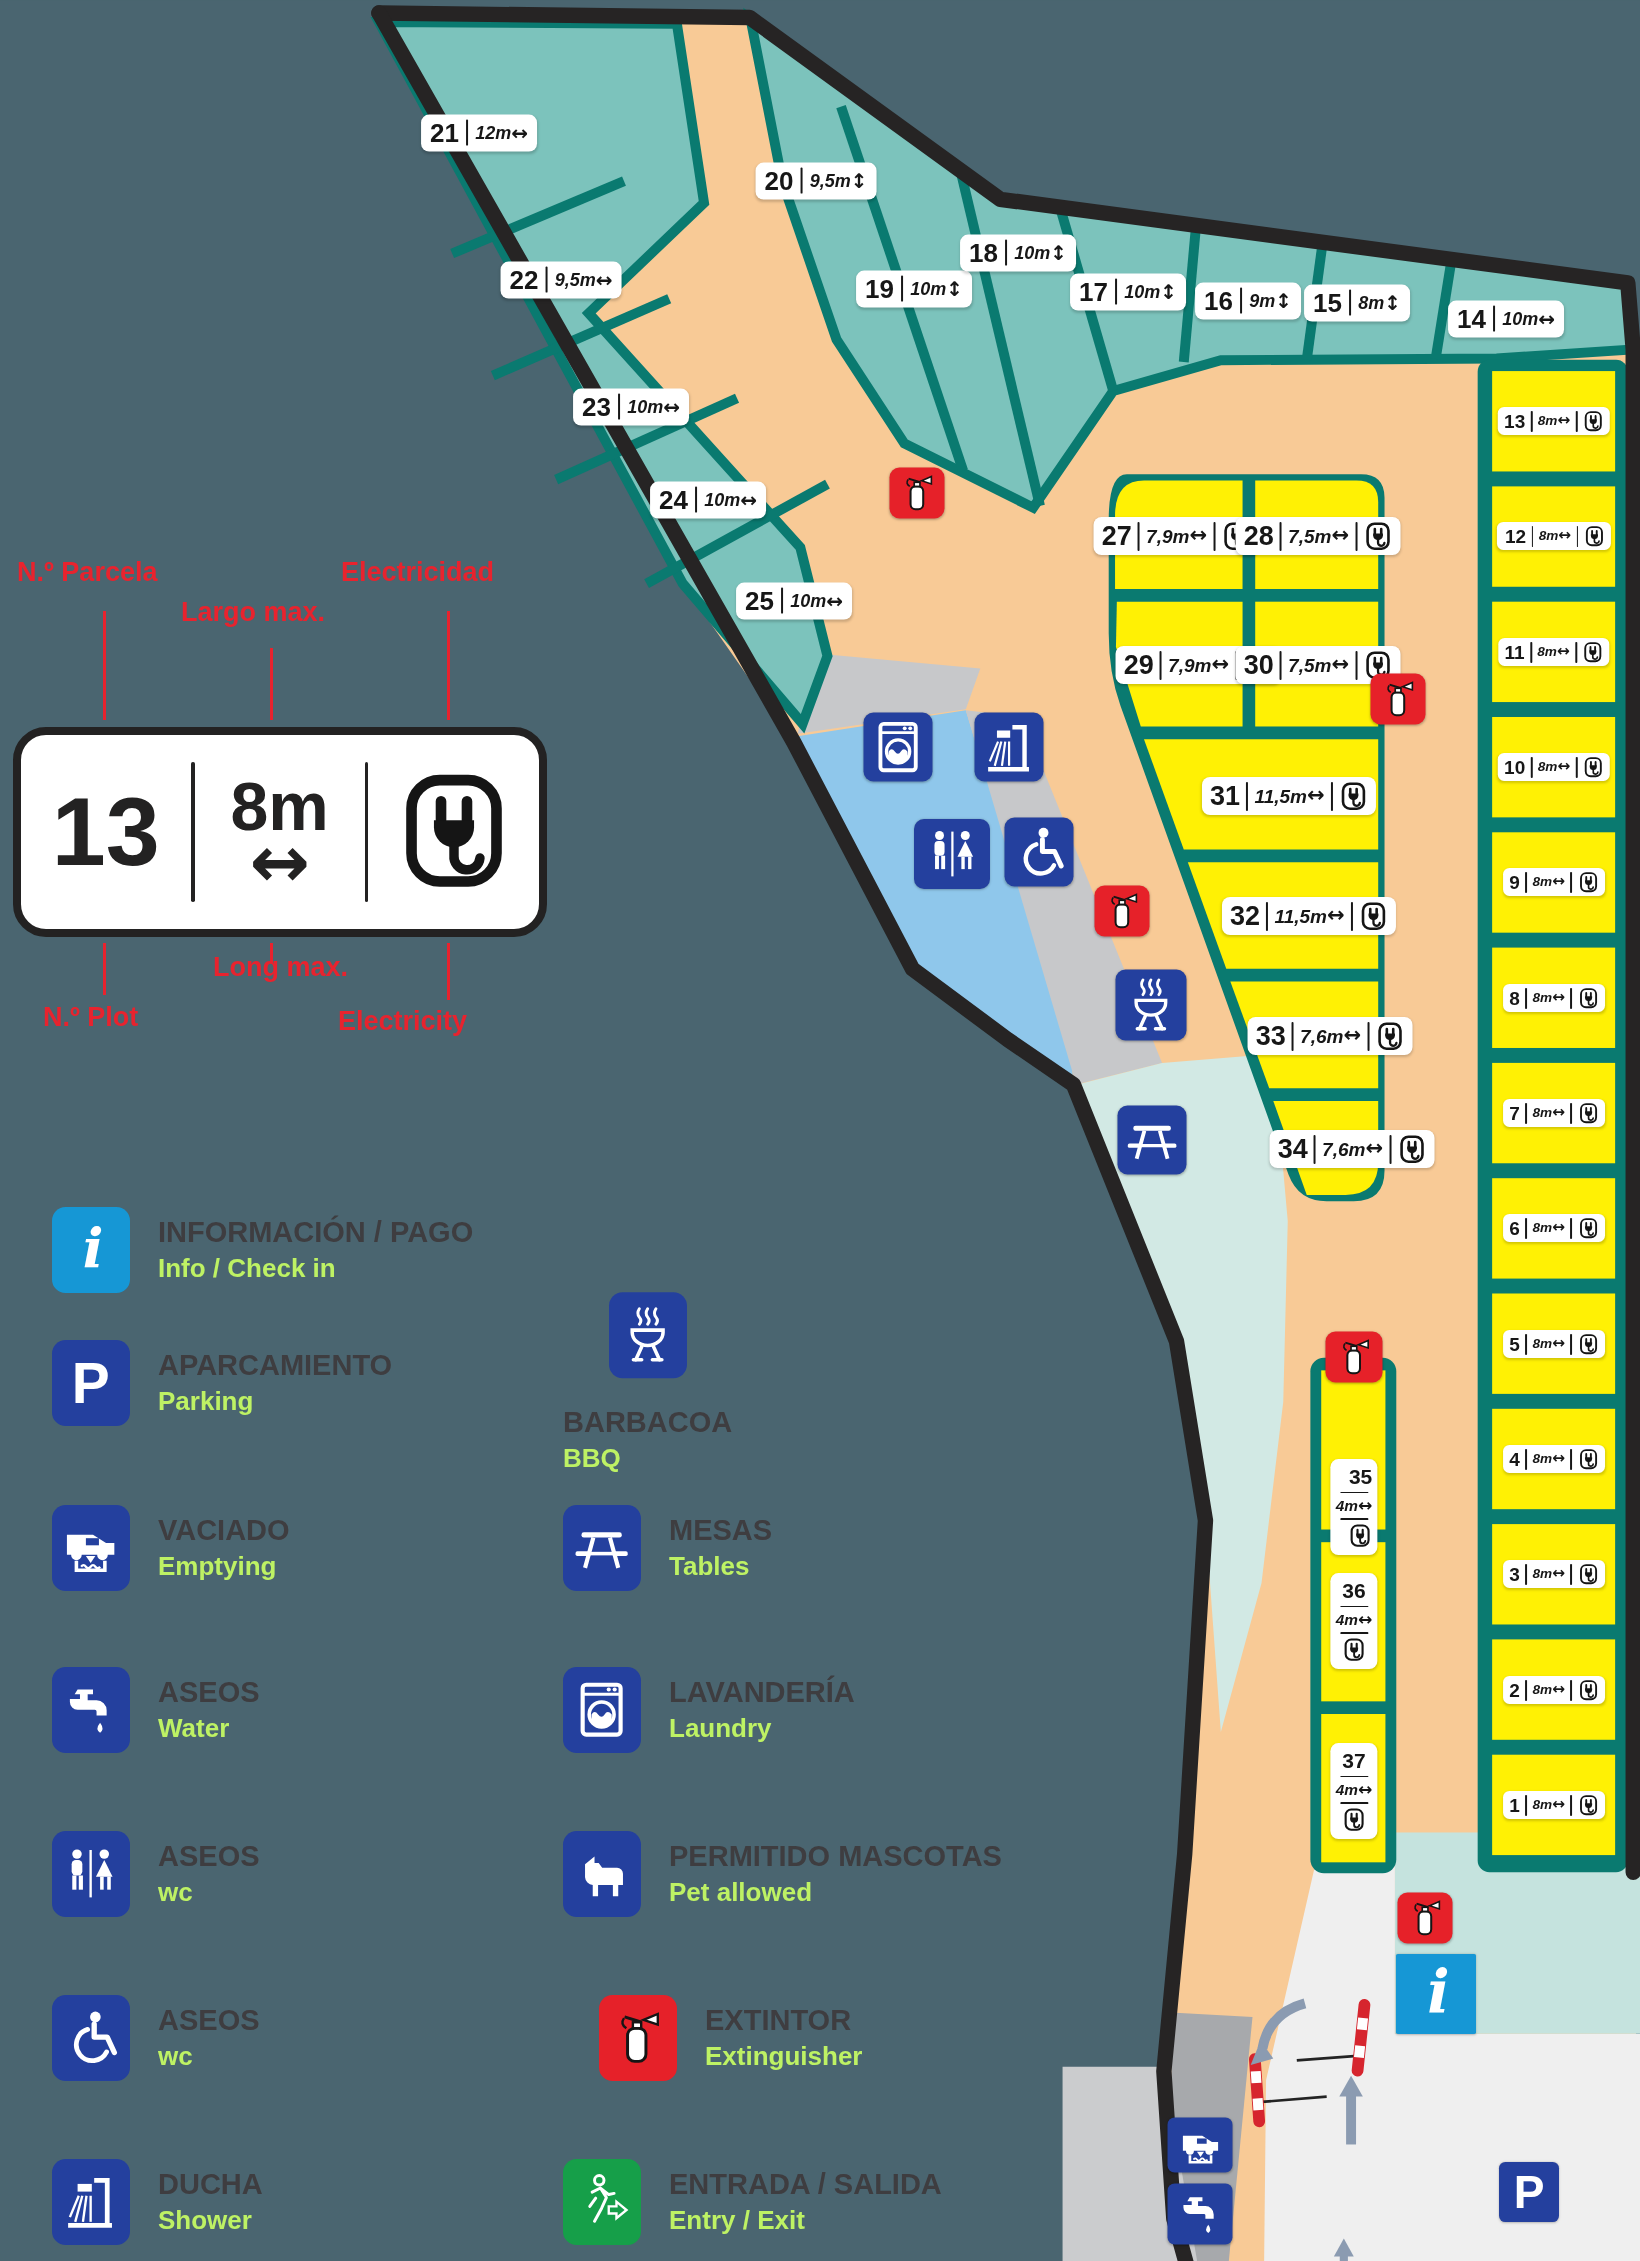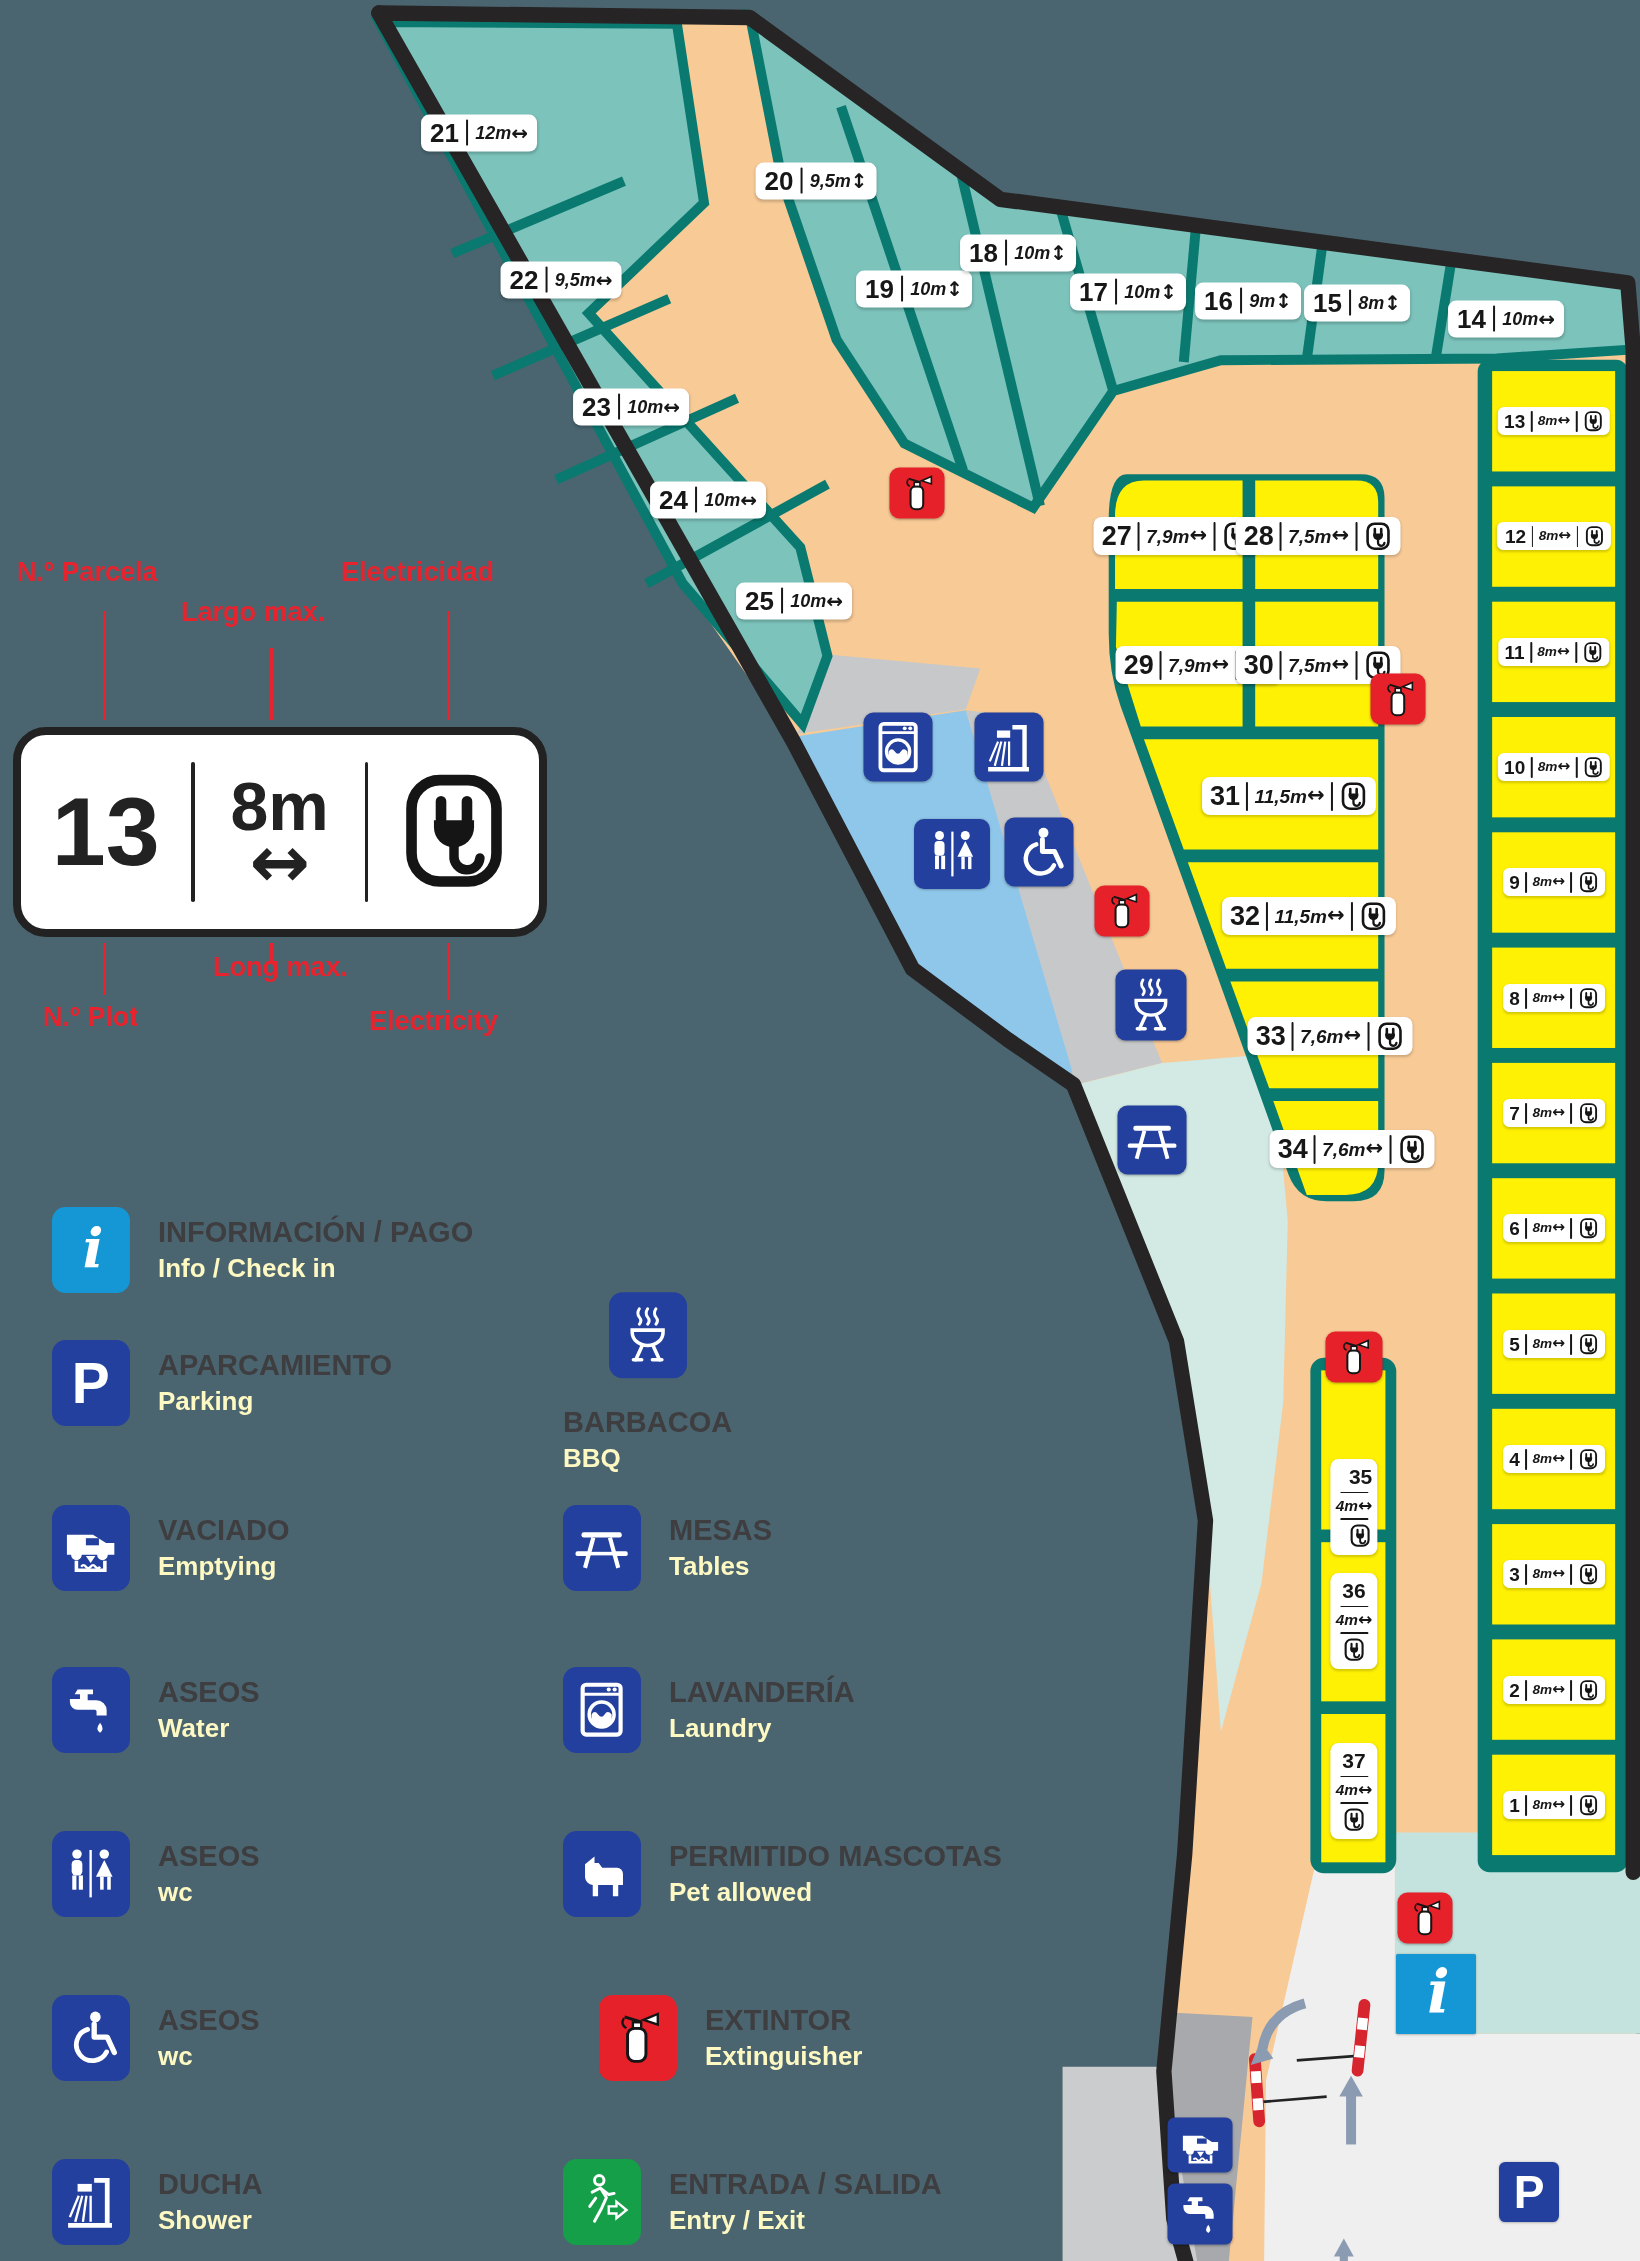--- a/index.html
+++ b/index.html
@@ -23,21 +23,21 @@
   .pl-size .sz{font-size:var(--s);}
   .pl-size .ar{font-size:var(--a);font-family:"DejaVu Sans",sans-serif;line-height:.75;font-weight:700;}
   .pl-plug svg{height:var(--ph);width:auto;display:block;}
 
   
   .legend-row{position:absolute;display:flex;align-items:center;gap:28px;transform:translateY(-50%);}
   .legend-icon{width:78px;height:86px;border-radius:13.6px;display:flex;align-items:center;justify-content:center;flex:0 0 auto;}
   .legend-icon svg{width:76%;height:76%;}
   .legend-text{display:flex;flex-direction:column;}
   .legend-text .t{font-size:29px;font-weight:800;color:#3E3D40;white-space:nowrap;}
-  .legend-text .s{font-size:26px;font-weight:700;color:#fef9c3;margin-top:3.6px;}
+  .legend-text .s{font-size:26px;font-weight:700;color:#bef264;margin-top:3.6px;}
 
   
   #key-box{position:absolute;left:12.7px;top:727px;width:534px;height:210px;background:#fff;
     border:8.1px solid #232222;border-radius:33px;display:flex;align-items:center;box-sizing:border-box;}
   .key-cell{flex:1;display:flex;align-items:center;justify-content:center;height:100%;}
   .key-sep{width:3.6px;height:72%;background:#232222;border-radius:1.8px;}
   #key-num{font-size:97px;font-weight:800;color:#232222;}
   .key-size-col{display:flex;flex-direction:column;align-items:center;line-height:.9;}
   .key-size-col .sz{font-size:68px;font-weight:800;color:#232222;}
   .key-size-col .ar{font-size:72px;font-weight:700;color:#232222;font-family:"DejaVu Sans",sans-serif;line-height:.7;}
@@ -196,21 +196,21 @@
           <path d="M50 62 V70 A11 11 0 0 0 72 72" stroke="#151515" stroke-width="8" fill="none" stroke-linecap="round"></path>
         </svg>
       </div>
 </div>
 
 <div class="red-note" style="left:17px;top:557px">N.º Parcela</div>
 <div class="red-note" style="left:181px;top:597px">Largo max.</div>
 <div class="red-note" style="left:341px;top:557px">Electricidad</div>
 <div class="red-note" style="left:43px;top:1002px">N.º Plot</div>
 <div class="red-note" style="left:213px;top:952px">Long max.</div>
-<div class="red-note" style="left:369px;top:1006px">Electricity</div>
+<div class="red-note" style="left:338px;top:1006px">Electricity</div>
 <div class="red-line" style="left:103px;top:611px;height:109px"></div>
 <div class="red-line" style="left:270px;top:648px;height:72px"></div>
 <div class="red-line" style="left:447px;top:611px;height:109px"></div>
 <div class="red-line" style="left:103px;top:943px;height:52px"></div>
 <div class="red-line" style="left:270px;top:943px;height:20.4px"></div>
 <div class="red-line" style="left:447px;top:943px;height:57px"></div>
 
 <div id="legend">
       <div class="legend-row" style="left: 52px; top: 1250px;">
         <div class="legend-icon" style="background: rgb(22, 151, 213);">

